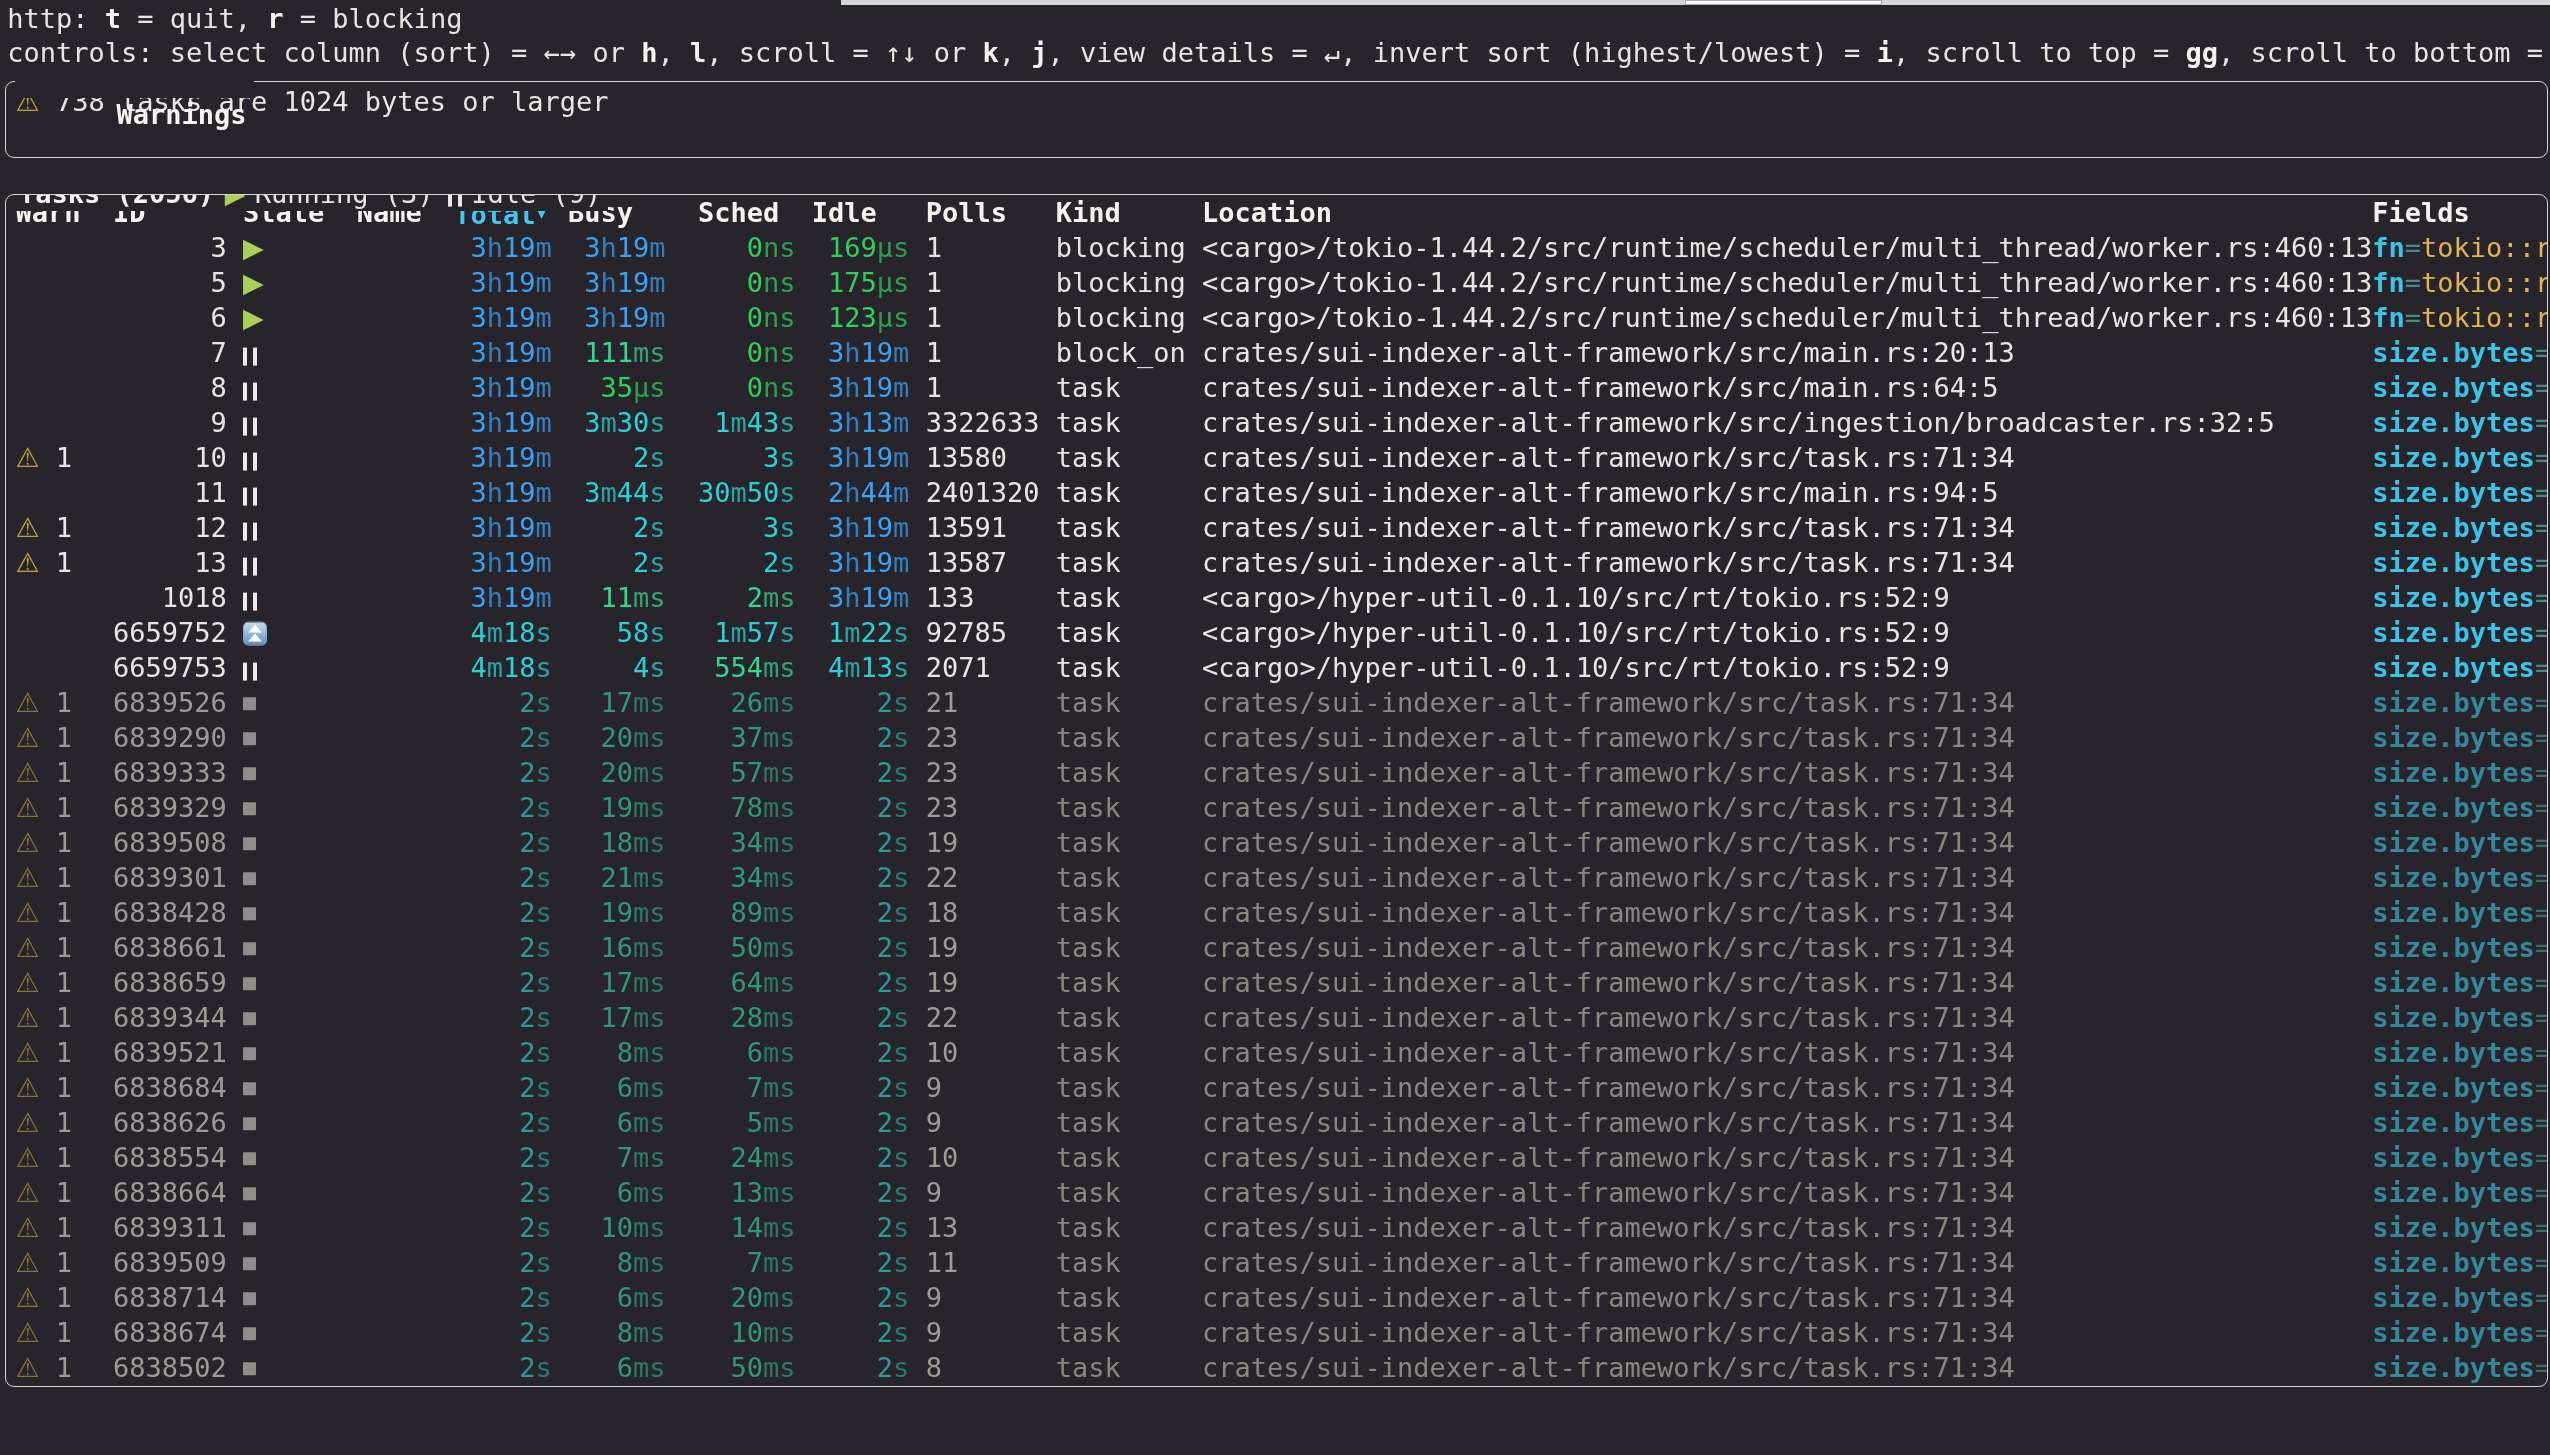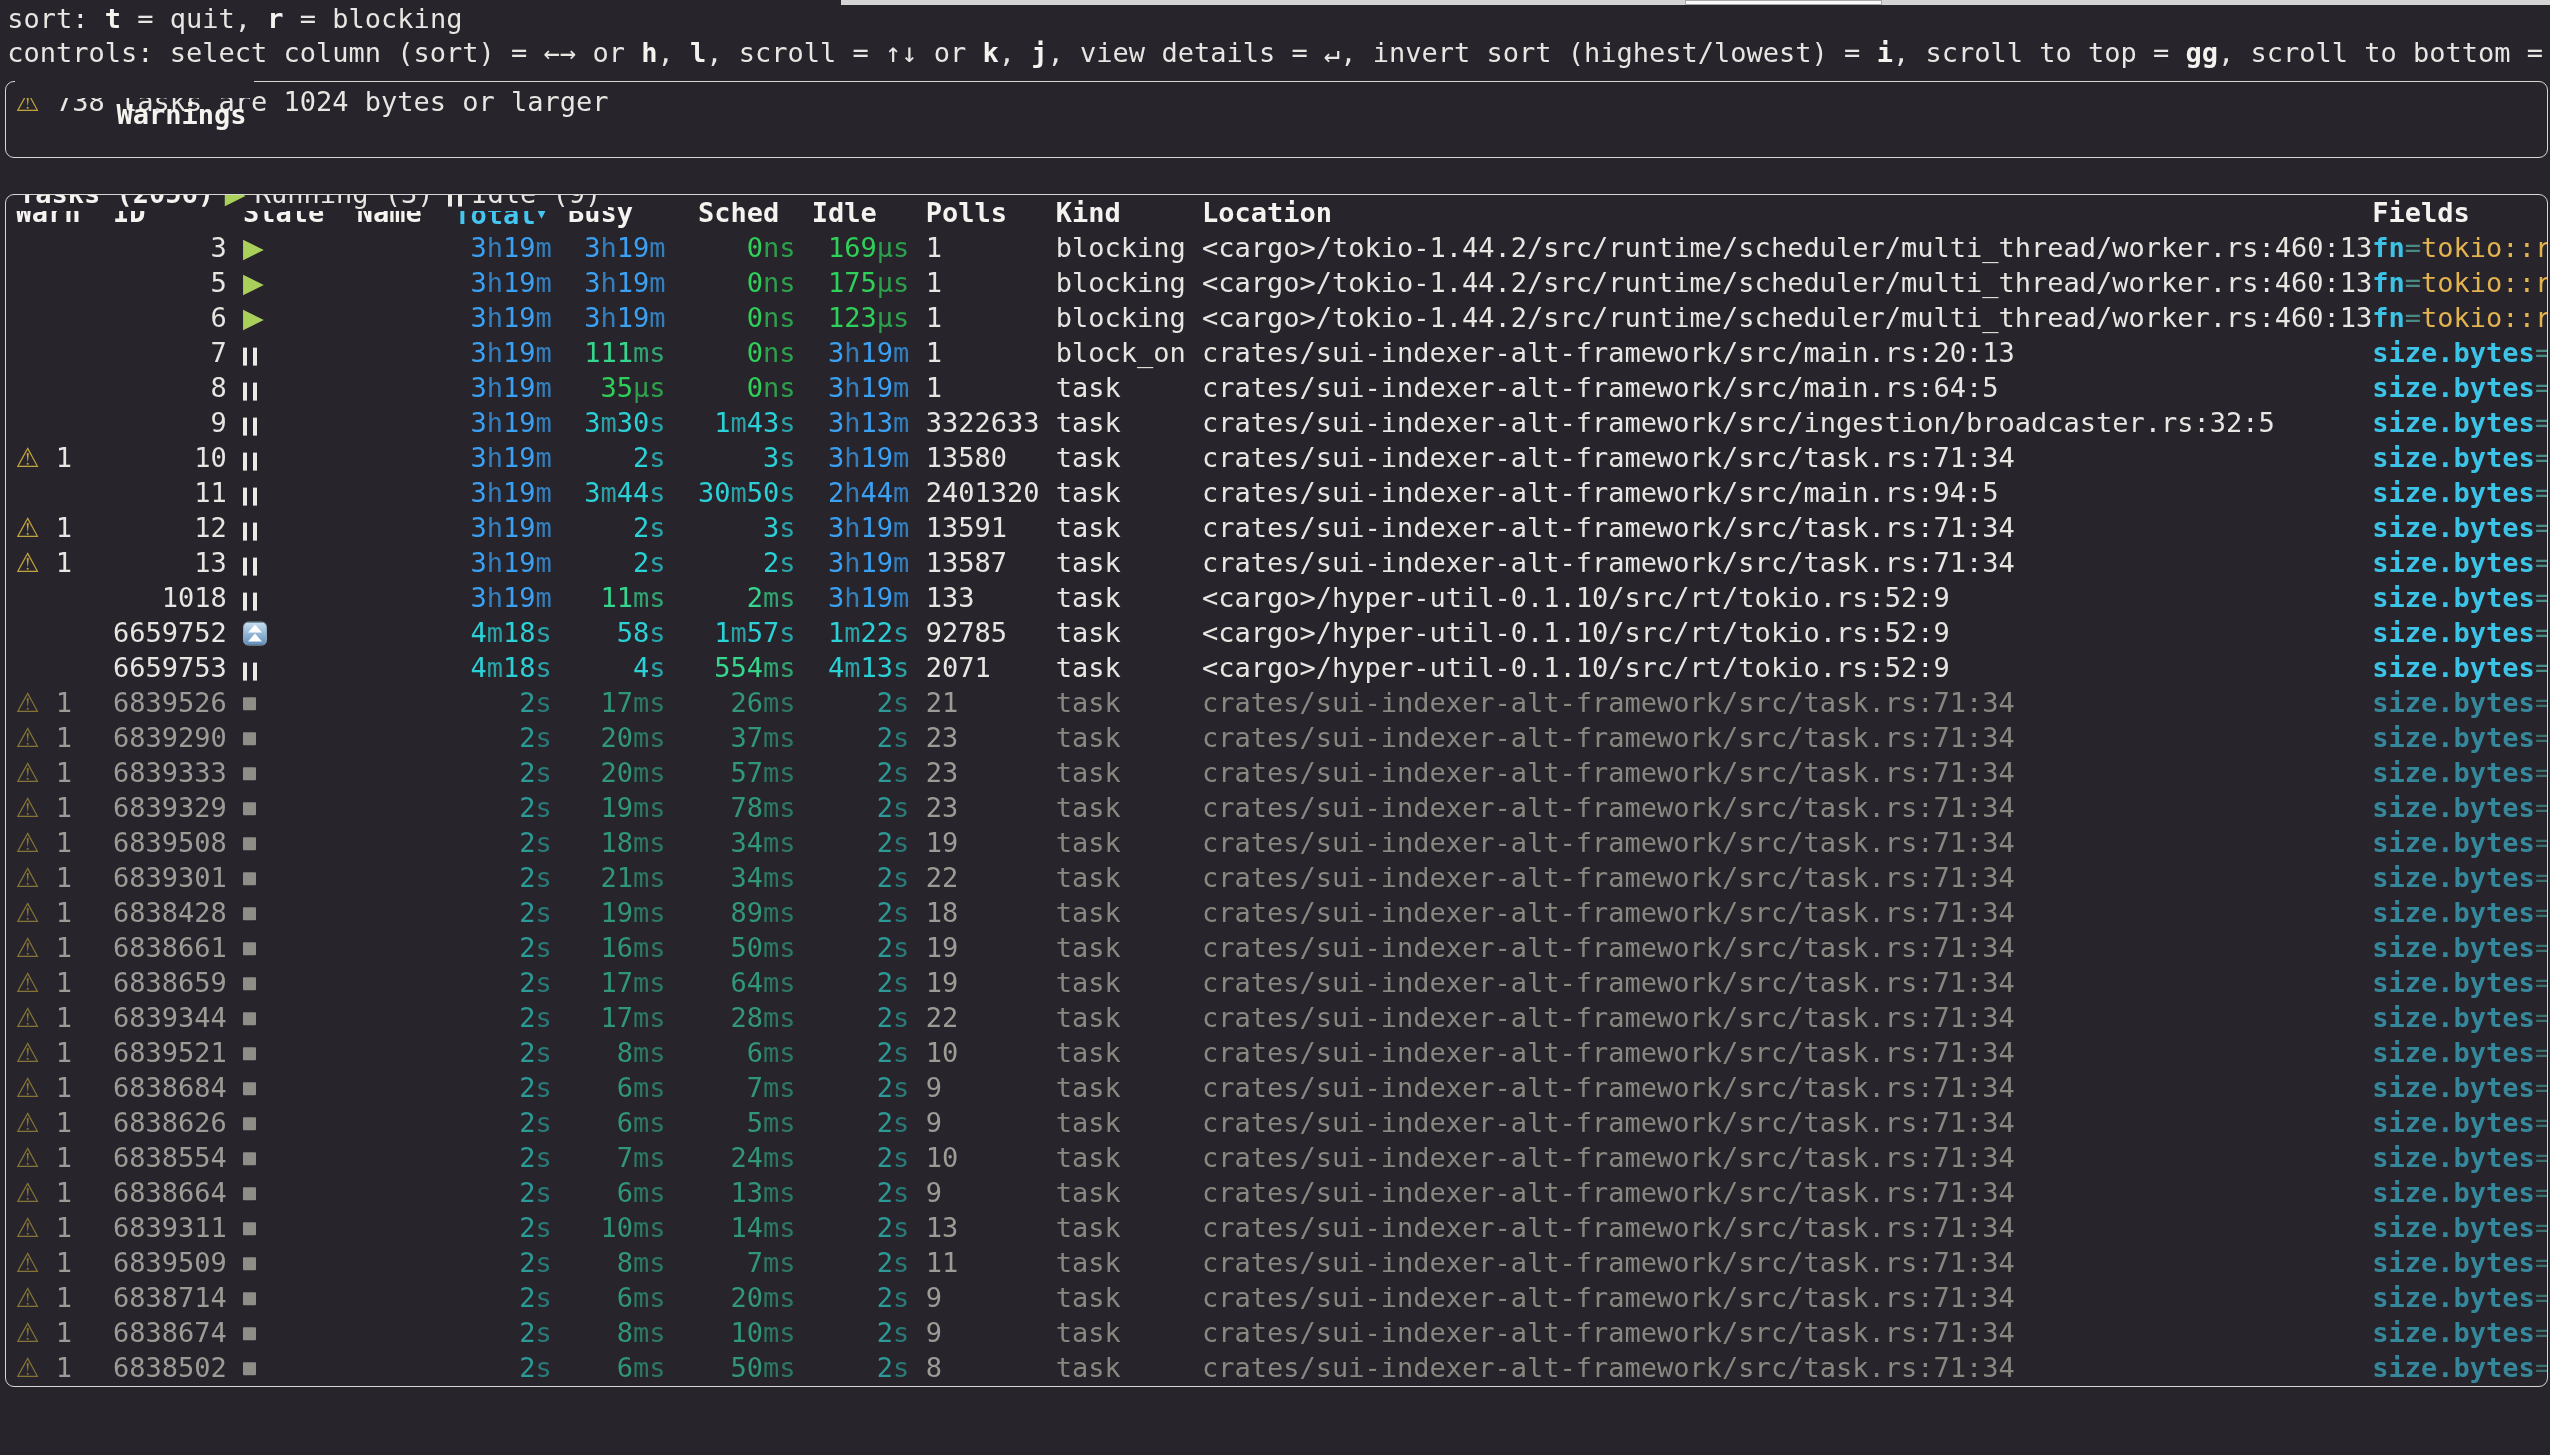--- a/index.html
+++ b/index.html
@@ -79,21 +79,21 @@
 </style>
 </head>
 <body>
 
 <div>
   <div class="topbar">
     <div class="topthumb"></div>
   </div>
 
   <div class="status">
-      <div class="line"><span>sort: </span><span class="key">t</span><span> = quit, </span><span class="key">r</span><span> = blocking</span></div>
+      <div class="line"><span>http: </span><span class="key">t</span><span> = quit, </span><span class="key">r</span><span> = blocking</span></div>
       <div class="line"><span>controls: select column (sort) = ←→ or </span><span class="key">h</span><span>, </span><span class="key">l</span><span>, scroll = ↑↓ or </span><span class="key">k</span><span>, </span><span class="key">j</span><span>, view details = ↵, invert sort (highest/lowest) = </span><span class="key">i</span><span>, scroll to top = </span><span class="key">gg</span><span>, scroll to bottom = </span></div>
     </div>
 
   <div class="panel warnings">
     <div class="panel-title">
       <span class="bold">Warnings</span>
     </div>
     <div class="warn-item"><span class="warnico">⚠</span> <span>738 tasks are 1024 bytes or larger</span></div>
   </div>
 

